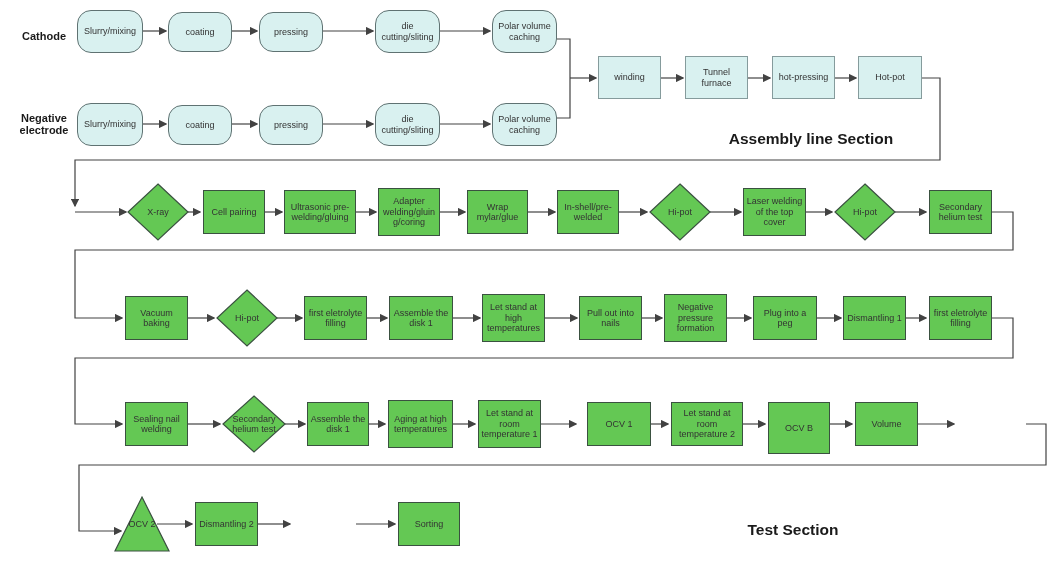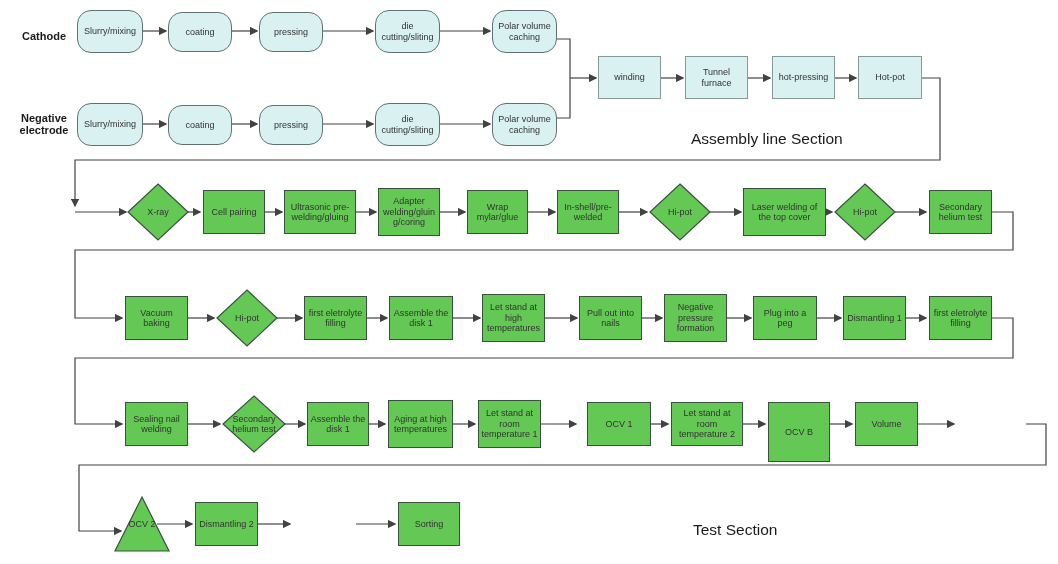--- a/index.html
+++ b/index.html
@@ -13,21 +13,21 @@
   .node{position:absolute;display:flex;align-items:center;justify-content:center;
     text-align:center;font-size:9px;line-height:10.5px;color:var(--text);
     padding:1px 2px;box-sizing:border-box;overflow-wrap:anywhere;}
   .blue{background:var(--blue_fill);border:1px solid var(--blue_border);border-radius:14px;}
   .asm{background:var(--blue_fill);border:1px solid var(--asm_border);}
   .green{background:var(--green_fill);border:1px solid var(--green_border);}
   .dlabel{position:absolute;display:flex;align-items:center;justify-content:center;
     text-align:center;font-size:9px;line-height:10.5px;color:var(--text);box-sizing:border-box;}
   .rowlabel{position:absolute;font-weight:bold;font-size:11px;line-height:12px;
     color:var(--title);text-align:center;}
-  .title{position:absolute;font-weight:normal;font-size:15.5px;color:var(--title);text-align:left;}
+  .title{position:absolute;font-weight:bold;font-size:15.5px;color:var(--title);text-align:center;}
   svg.layer{position:absolute;left:0;top:0;}
   .e{stroke:var(--edge);fill:none;stroke-width:1.2;}
   .shape{fill:var(--green_fill);stroke:var(--green_border);stroke-width:1.2;}
 </style>
 </head>
 <body>
 
 <div class="canvas">
 
   <svg class="layer" width="1058" height="564">
@@ -117,21 +117,21 @@
   <div class="node asm" style="left:772px;top:56px;width:63px;height:43px;">hot-pressing</div>
   <div class="node asm" style="left:858px;top:56px;width:64px;height:43px;">Hot-pot</div>
 
   <div class="dlabel" style="left:128px;top:196px;width:60px;height:32px;">X-ray</div>
   <div class="node green" style="left:203px;top:190px;width:62px;height:44px;">Cell pairing</div>
   <div class="node green" style="left:284px;top:190px;width:72px;height:44px;">Ultrasonic pre-welding/gluing</div>
   <div class="node green" style="left:378px;top:188px;width:62px;height:48px;">Adapter welding/gluing/coring</div>
   <div class="node green" style="left:467px;top:190px;width:61px;height:44px;">Wrap mylar/glue</div>
   <div class="node green" style="left:557px;top:190px;width:62px;height:44px;">In-shell/pre-welded</div>
   <div class="dlabel" style="left:650px;top:196px;width:60px;height:32px;">Hi-pot</div>
-  <div class="node green" style="left:743px;top:188px;width:83px;height:48px;">Laser welding of the top cover</div>
+  <div class="node green" style="left:743px;top:188px;width:63px;height:48px;">Laser welding of the top cover</div>
   <div class="dlabel" style="left:835px;top:196px;width:60px;height:32px;">Hi-pot</div>
   <div class="node green" style="left:929px;top:190px;width:63px;height:44px;">Secondary helium test</div>
 
   <div class="node green" style="left:125px;top:296px;width:63px;height:44px;">Vacuum baking</div>
   <div class="dlabel" style="left:217px;top:302px;width:60px;height:32px;">Hi-pot</div>
   <div class="node green" style="left:304px;top:296px;width:63px;height:44px;">first eletrolyte filling</div>
   <div class="node green" style="left:389px;top:296px;width:64px;height:44px;">Assemble the disk 1</div>
   <div class="node green" style="left:482px;top:294px;width:63px;height:48px;">Let stand at high temperatures</div>
   <div class="node green" style="left:579px;top:296px;width:63px;height:44px;">Pull out into nails</div>
   <div class="node green" style="left:664px;top:294px;width:63px;height:48px;">Negative pressure formation</div>
@@ -139,20 +139,20 @@
   <div class="node green" style="left:843px;top:296px;width:63px;height:44px;">Dismantling 1</div>
   <div class="node green" style="left:929px;top:296px;width:63px;height:44px;">first eletrolyte filling</div>
 
   <div class="node green" style="left:125px;top:402px;width:63px;height:44px;">Sealing nail welding</div>
   <div class="dlabel" style="left:221px;top:404px;width:66px;height:40px;">Secondary helium test</div>
   <div class="node green" style="left:307px;top:402px;width:62px;height:44px;">Assemble the disk 1</div>
   <div class="node green" style="left:388px;top:400px;width:65px;height:48px;">Aging at high temperatures</div>
   <div class="node green" style="left:478px;top:400px;width:63px;height:48px;">Let stand at room temperature 1</div>
   <div class="node green" style="left:579px;top:402px;width:64px;height:44px;margin-left:8px;">OCV 1</div>
   <div class="node green" style="left:671px;top:402px;width:72px;height:44px;">Let stand at room temperature 2</div>
-  <div class="node green" style="left:768px;top:402px;width:62px;height:60px;">OCV B</div>
+  <div class="node green" style="left:768px;top:402px;width:62px;height:52px;">OCV B</div>
   <div class="node green" style="left:855px;top:402px;width:63px;height:44px;">Volume</div>
 
   <div class="dlabel" style="left:114px;top:514px;width:56px;height:20px;">OCV 2</div>
   <div class="node green" style="left:195px;top:502px;width:63px;height:44px;">Dismantling 2</div>
   <div class="node green" style="left:398px;top:502px;width:62px;height:44px;">Sorting</div>
 
 </div>
 
 </body></html>

